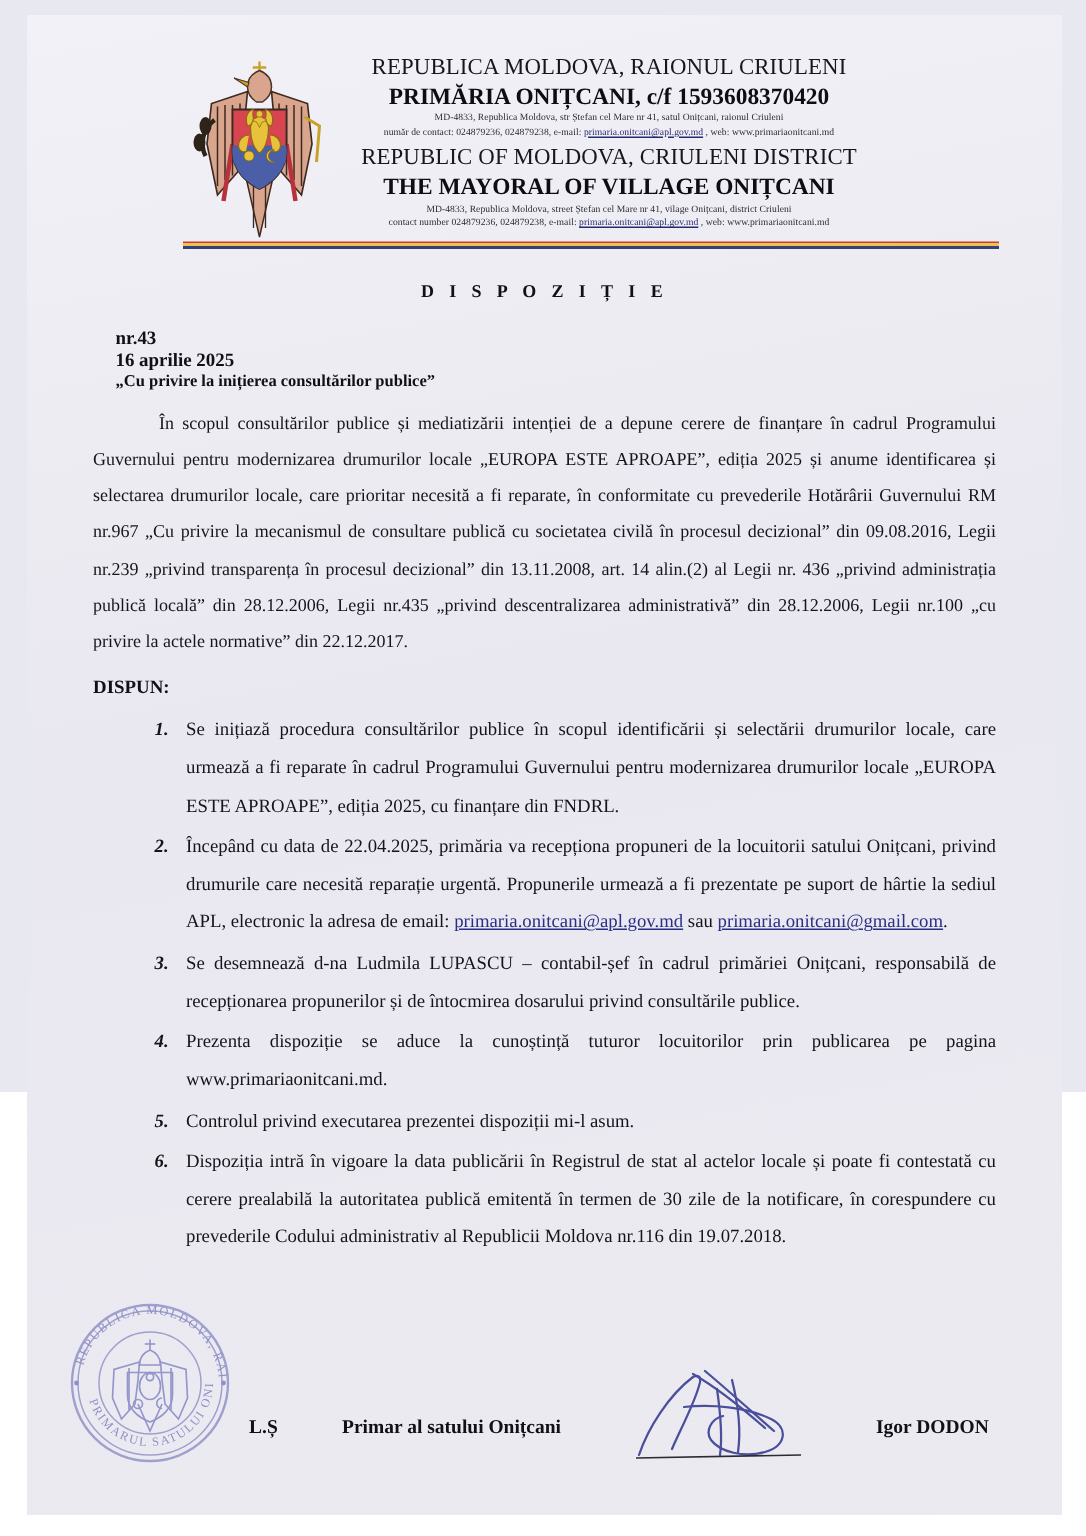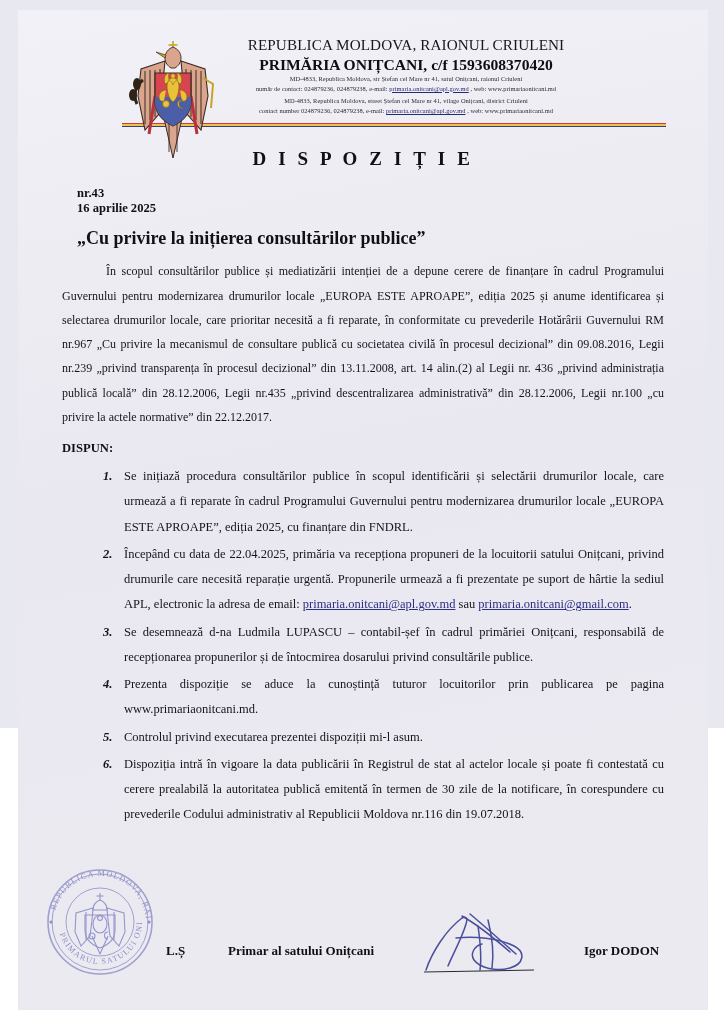--- a/index.html
+++ b/index.html
@@ -94,43 +94,42 @@
     height: 1.6px;
   }
   .tc-red    { background: #d7353f; }
   .tc-yellow { background: #e8c64a; }
   .tc-blue   { background: #3a3f7a; }
 
   
   .doc-title {
     text-align: center;
     font-weight: bold;
-    font-size: 19px;
+    font-size: 12px;
     letter-spacing: 3.6px;
     color: #101018;
     margin-top: 21px;
   }
 
   .nr-date-row {
     display: flex;
     justify-content: space-between;
     align-items: baseline;
     margin-top: 16px;
     padding: 0 35px 0 59px;
     font-weight: bold;
     font-size: 12.6px;
     color: #101018;
     flex-direction: column;
   }
 
   .subject {
-    margin-top: 12px;
     padding-left: 59px;
     font-weight: bold;
-    font-size: 18px;
+    font-size: 11px;
     color: #101018;
   }
 
   
   .body-wrap {
     padding: 0 44px 0 44px;
   }
   .para {
     margin-top: 10px;
     text-align: justify;
@@ -289,20 +288,22 @@
           <path d="M58 62 a4.2 4.2 0 1 0 0 8 a3.2 3.2 0 1 1 0 -8 Z" fill="#e8c23a" stroke="#8a6a12" stroke-width=".6"></path>
         </svg>
       </div>
 
       <div class="header-text">
         <div class="hdr-l1">REPUBLICA MOLDOVA, RAIONUL CRIULENI</div>
         <div class="hdr-l2">PRIMĂRIA ONIȚCANI, c/f 1593608370420</div>
         <div class="hdr-small">MD-4833, Republica Moldova, str Ștefan cel Mare nr 41, satul Onițcani, raionul Criuleni</div>
         <div class="hdr-small"><span>număr de contact: 024879236, 024879238, e-mail: </span><span class="lnk">primaria.onitcani@apl.gov.md</span><span> , web: www.primariaonitcani.md</span></div>
         <div class="hdr-gap"></div>
+        <div class="hdr-l1">REPUBLIC OF MOLDOVA, CRIULENI DISTRICT</div>
+        <div class="hdr-l2">THE MAYORAL OF VILLAGE ONIȚCANI</div>
         <div class="hdr-small">MD-4833, Republica Moldova, street Ștefan cel Mare nr 41, vilage Onițcani, district Criuleni</div>
         <div class="hdr-small"><span>contact number 024879236, 024879238, e-mail: </span><span class="lnk">primaria.onitcani@apl.gov.md</span><span> , web: www.primariaonitcani.md</span></div>
       </div>
     </div>
 
     <div class="tricolor">
       <i class="tc-red"></i>
       <i class="tc-yellow"></i>
       <i class="tc-blue"></i>
     </div>

